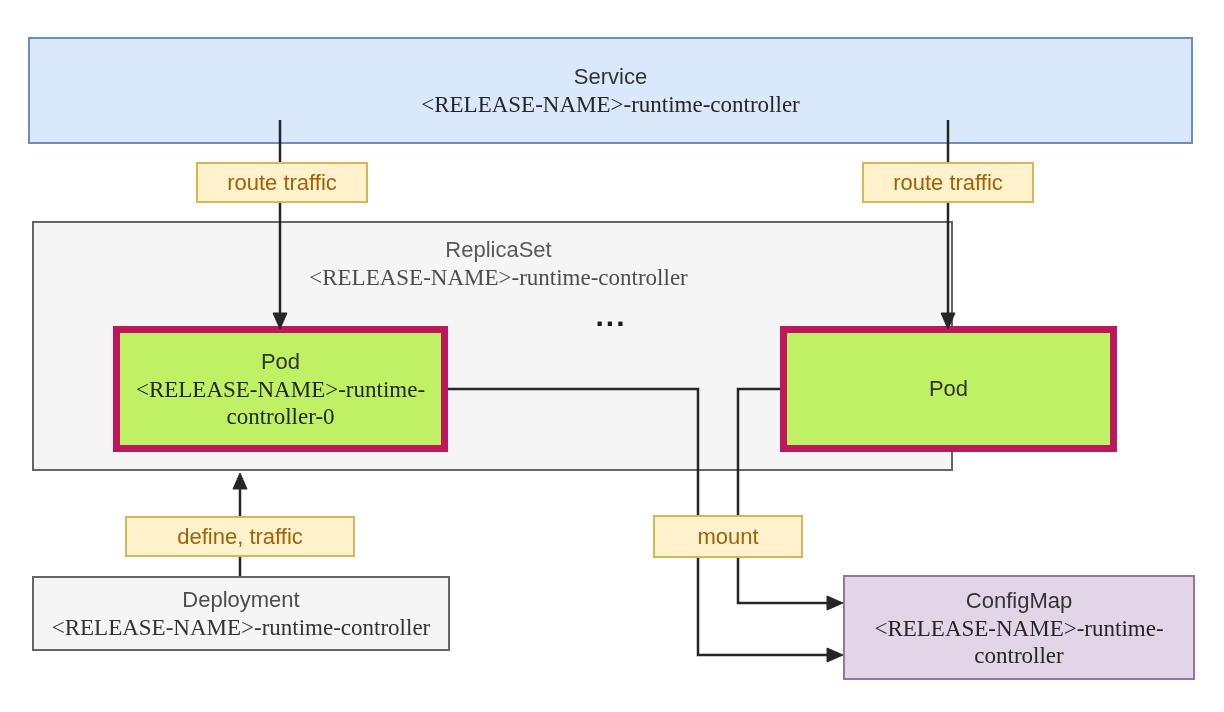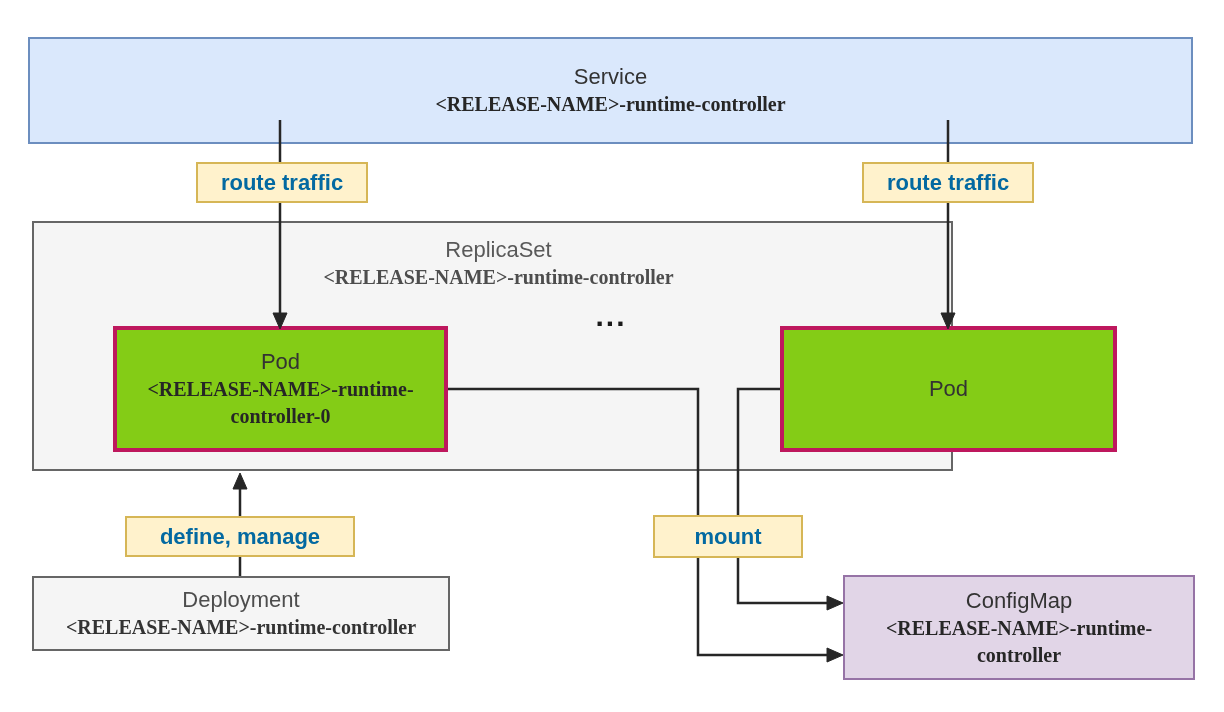--- a/index.html
+++ b/index.html
@@ -25,22 +25,22 @@
     text-align: center;
     z-index: 1;
   }
   .box .title {
     font-size: 22px;
     line-height: 28px;
     color: #333333;
   }
   .box .subtitle {
     font-family: "Liberation Serif", "DejaVu Serif", serif;
-    font-weight: 700;
-    font-size: 20px;
+    font-weight: 400;
+    font-size: 23px;
     line-height: 27px;
     color: #262626;
   }
   
   .service {
     left: 28px; top: 37px; width: 1165px; height: 107px;
     background: #dae8fc;
     border: 2px solid #6c8ebf;
   }
   
@@ -49,22 +49,22 @@
     background: #f5f5f5;
     border: 2px solid #666666;
     justify-content: flex-start;
     padding-top: 13px;
     padding-left: 12px;
   }
   .replicaset .title { color: #595959; }
   .replicaset .subtitle { color: #4d4d4d; }
   
   .pod {
-    background: #84cc16;
-    border: 4px solid #be185d;
+    background: #bef264;
+    border: 7px solid #be185d;
     z-index: 2;
     padding: 0 4px;
   }
   .pod-left  { left: 113px; top: 326px; width: 335px; height: 126px; }
   .pod-right { left: 780px; top: 326px; width: 337px; height: 126px; }
   
   .deployment {
     left: 32px; top: 576px; width: 418px; height: 75px;
     background: #f5f5f5;
     border: 2px solid #666666;
@@ -77,28 +77,27 @@
     background: #e1d5e7;
     border: 2px solid #9673a6;
     padding: 2px 8px;
   }
   
   .edge-label {
     position: absolute;
     box-sizing: border-box;
     background: #fff2cc;
     border: 2px solid #d6b656;
-    color: #0369a1;
+    color: #a16207;
     font-size: 22px;
     display: flex;
     align-items: center;
     justify-content: center;
     text-align: center;
     z-index: 4;
-    font-weight: bold;
   }
   .route-left    { left: 196px; top: 162px; width: 172px; height: 41px; }
   .route-right   { left: 862px; top: 162px; width: 172px; height: 41px; }
   .define-manage { left: 125px; top: 516px; width: 230px; height: 41px; }
   .mount         { left: 653px; top: 515px; width: 150px; height: 43px; }
   
   .ellipsis {
     position: absolute;
     left: 583px; top: 296px; width: 56px; height: 40px;
     font-size: 30px;
@@ -187,16 +186,16 @@
     <div class="subtitle">&lt;RELEASE-NAME&gt;-runtime-controller</div>
   </div>
 
   <div class="box configmap">
     <div class="title">ConfigMap</div>
     <div class="subtitle">&lt;RELEASE-NAME&gt;-runtime-controller</div>
   </div>
 
   <div class="edge-label route-left">route traffic</div>
   <div class="edge-label route-right">route traffic</div>
-  <div class="edge-label define-manage">define, manage</div>
+  <div class="edge-label define-manage">define, traffic</div>
   <div class="edge-label mount">mount</div>
 
 </div>
 
 </body></html>

